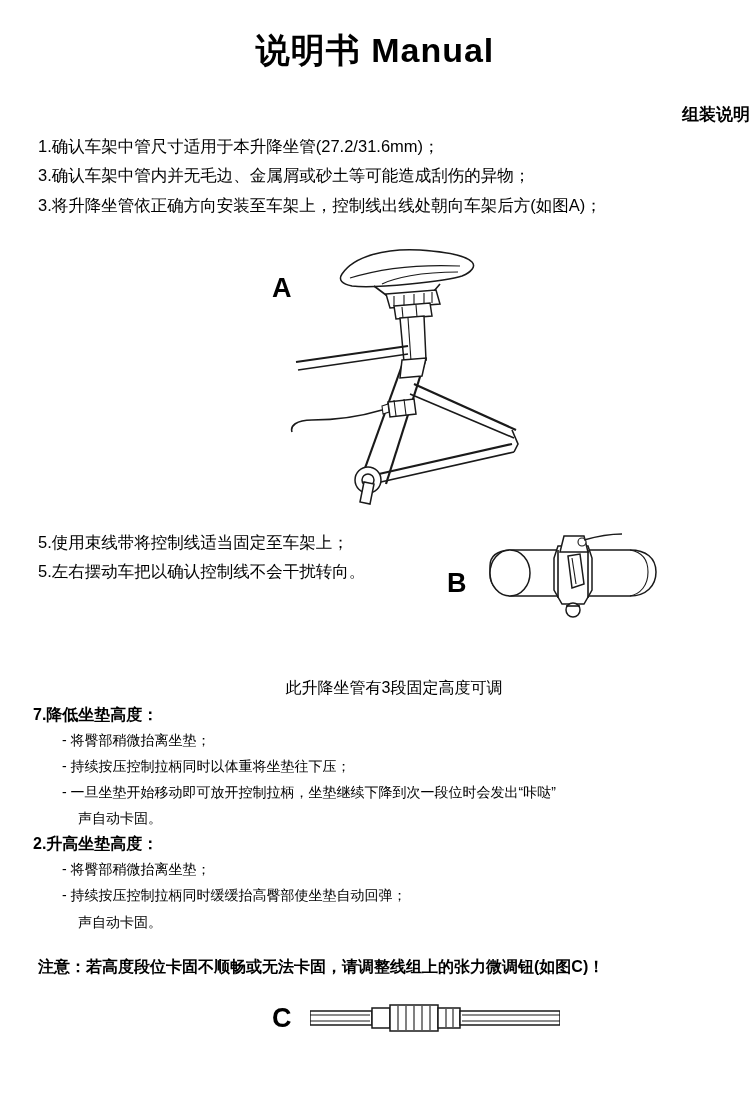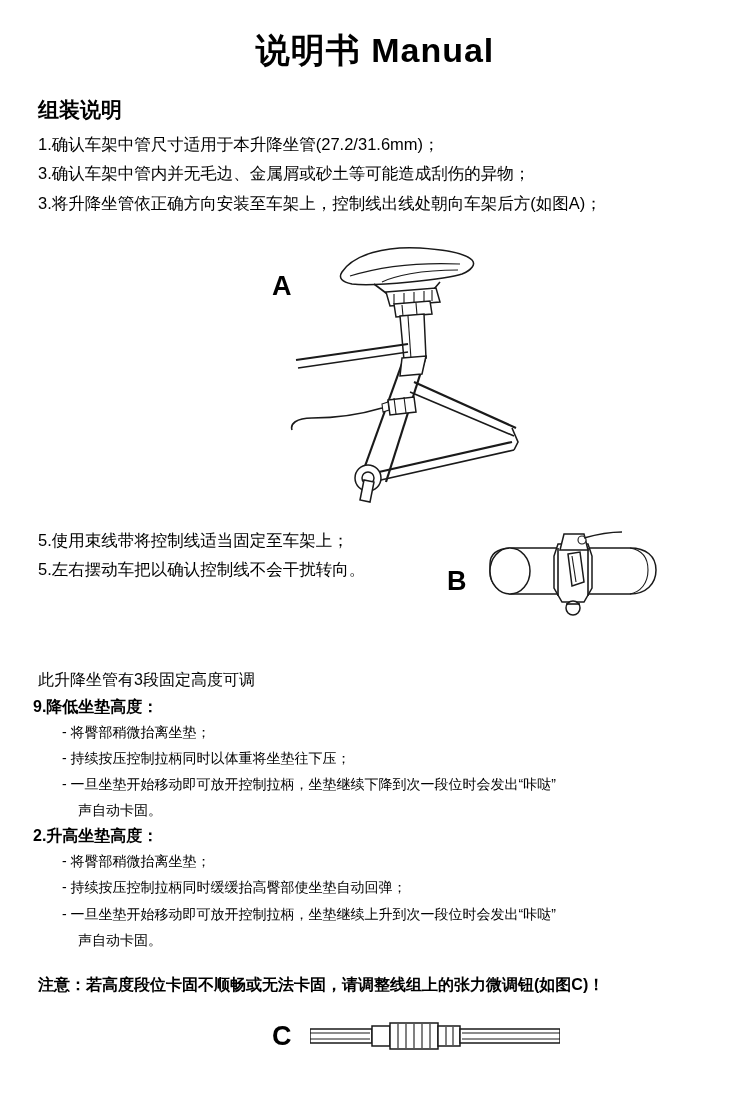--- a/index.html
+++ b/index.html
@@ -21,23 +21,24 @@
   }
   .title {
     text-align: center;
     font-size: 34px;
     font-weight: bold;
     letter-spacing: 1px;
     margin: 30px 0 2px 0;
     line-height: 1.2;
   }
   .section-head {
-    font-size: 21px;
-    font-weight: bold;
-    margin: 25px 0 6px 38px;
+    font-size: 17px;
+    font-weight: bold;
+    margin: 32px 0 6px 38px;
+    text-align: right;
   }
   .lines {
     margin: 0 0 0 38px;
     font-size: 16.5px;
     line-height: 1.78;
   }
   .lines div { white-space: nowrap; }
 
   
   .figA-wrap {
@@ -76,22 +77,23 @@
   }
   .figB-svg { position: absolute; left: 480px; top: 0px; }
 
   .op-head {
     font-size: 21px;
     font-weight: bold;
     margin: 10px 0 4px 38px;
   }
   .op-sub {
     font-size: 16px;
-    margin: 8px 0 2px 38px;
+    margin: 14px 0 2px 38px;
     line-height: 1.7;
+    text-align: center;
   }
   .op-item {
     font-size: 16px;
     font-weight: bold;
     margin: 4px 0 0 33px;
   }
   .op-bullet {
     font-size: 14px;
     margin: 2px 0 0 62px;
     line-height: 1.72;
@@ -215,32 +217,31 @@
         <path class="ln" d="M86 78 L100 78"></path>
 
         <path class="ln" d="M104 12 C118 8 130 6 142 6"></path>
       </svg>
     </div>
   </div>
 
   <div class="op-sub">此升降坐管有3段固定高度可调</div>
 
   <div>
-    <div class="op-item">9.降低坐垫高度：</div>
+    <div class="op-item">7.降低坐垫高度：</div>
     <div class="op-bullet">- 将臀部稍微抬离坐垫；</div>
     <div class="op-bullet">- 持续按压控制拉柄同时以体重将坐垫往下压；</div>
     <div class="op-bullet">- 一旦坐垫开始移动即可放开控制拉柄，坐垫继续下降到次一段位时会发出“咔哒”</div>
     <div class="op-bullet" style="margin-left:78px;">声自动卡固。</div>
   </div>
 
   <div>
     <div class="op-item">2.升高坐垫高度：</div>
     <div class="op-bullet">- 将臀部稍微抬离坐垫；</div>
     <div class="op-bullet">- 持续按压控制拉柄同时缓缓抬高臀部使坐垫自动回弹；</div>
-    <div class="op-bullet">- 一旦坐垫开始移动即可放开控制拉柄，坐垫继续上升到次一段位时会发出“咔哒”</div>
     <div class="op-bullet" style="margin-left:78px;">声自动卡固。</div>
   </div>
 
   <div class="note">注意：若高度段位卡固不顺畅或无法卡固，请调整线组上的张力微调钮(如图C)！</div>
 
   <div class="figC-wrap">
     <div class="figC-label">C</div>
     <div class="figC-svg">
       <svg width="250" height="46" viewBox="0 0 250 46">
 

